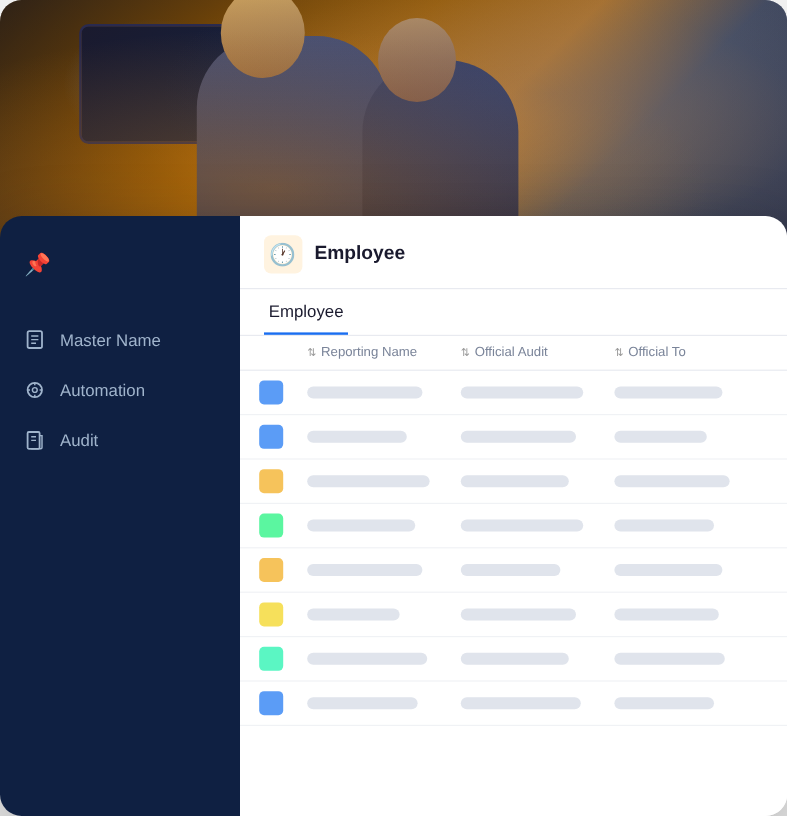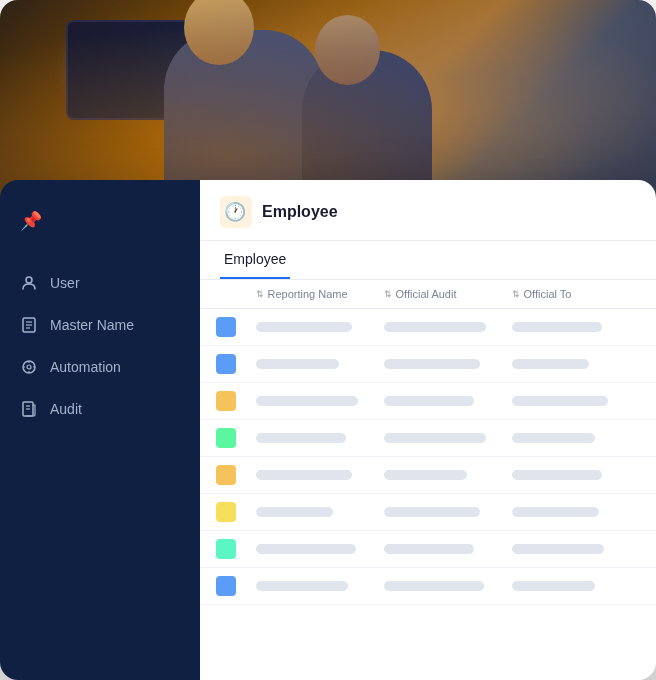--- a/index.html
+++ b/index.html
@@ -223,29 +223,20 @@
     <div style="position:absolute; top:0; left:0; right:0; bottom:0; background: radial-gradient(ellipse at 35% 60%, rgba(200,120,20,0.4) 0%, transparent 60%);"></div>
     <div style="position:absolute; top:0; left:0; right:0; bottom:0; background: radial-gradient(ellipse at 70% 30%, rgba(60,80,140,0.3) 0%, transparent 50%);"></div>
   </div>
 
   <div class="ui-card">
 
     <div class="sidebar">
       <div class="pin-icon">📌</div>
 
 
-      <div class="nav-item">
-        <div class="nav-icon">
-          <svg width="16" height="16" viewBox="0 0 16 16" fill="none">
-            <circle cx="8" cy="5" r="3" stroke="#a0b4cc" stroke-width="1.5"></circle>
-            <path d="M2 14c0-3.314 2.686-5 6-5s6 1.686 6 5" stroke="#a0b4cc" stroke-width="1.5" stroke-linecap="round"></path>
-          </svg>
-        </div>
-        <span>User</span>
-      </div>
 
       <div class="nav-item">
         <div class="nav-icon">
           <svg width="16" height="16" viewBox="0 0 16 16" fill="none">
             <rect x="2" y="1" width="12" height="14" rx="1.5" stroke="#a0b4cc" stroke-width="1.5"></rect>
             <line x1="5" y1="5" x2="11" y2="5" stroke="#a0b4cc" stroke-width="1.2"></line>
             <line x1="5" y1="8" x2="11" y2="8" stroke="#a0b4cc" stroke-width="1.2"></line>
             <line x1="5" y1="11" x2="9" y2="11" stroke="#a0b4cc" stroke-width="1.2"></line>
           </svg>
         </div>

